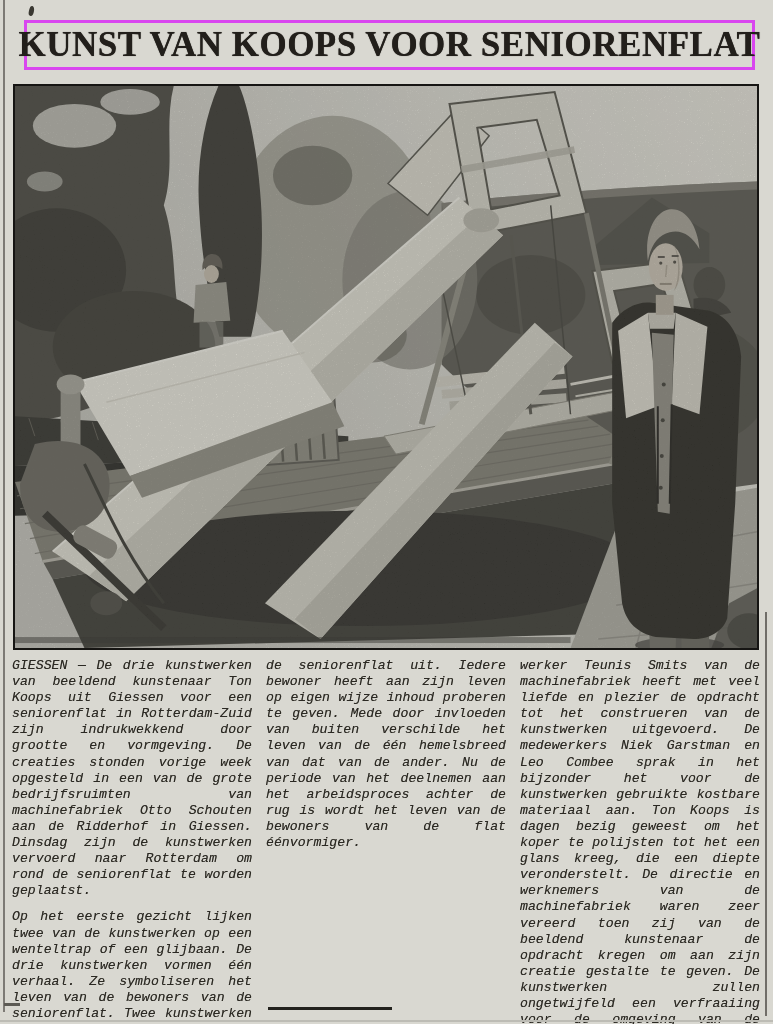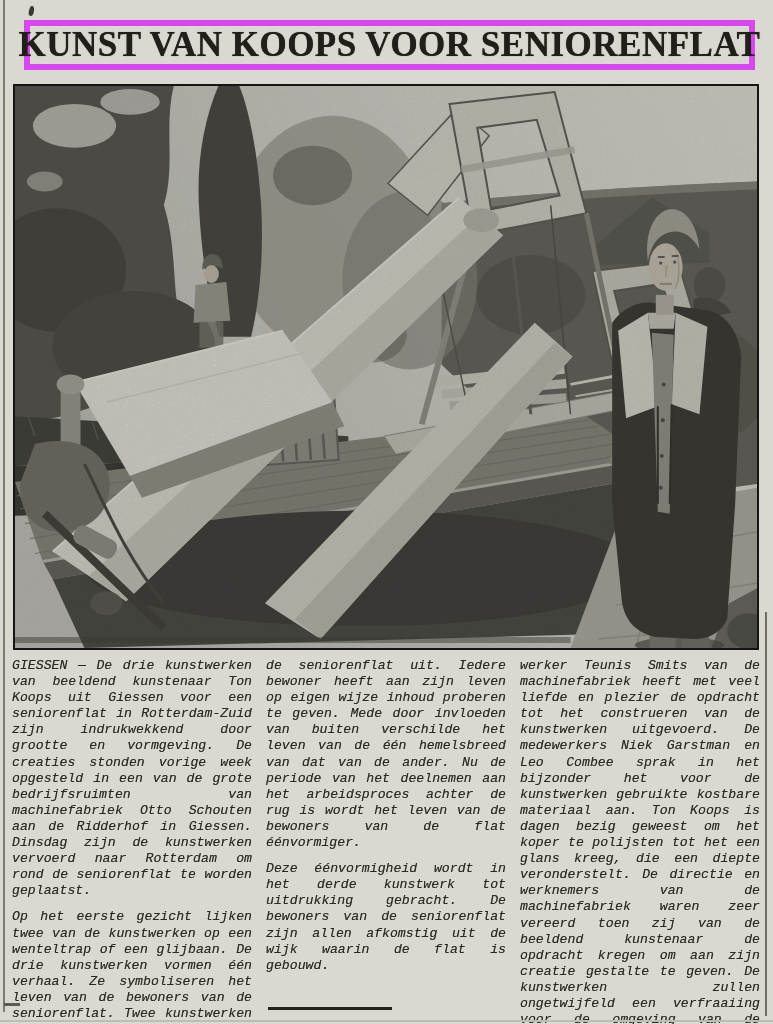--- a/index.html
+++ b/index.html
@@ -12,21 +12,21 @@
   .rule-v{position:absolute;background:#55534e;}
   #left-rule{left:3px;top:0;width:2px;height:1012px;opacity:.7;}
   #right-rule{left:765px;top:612px;width:2px;height:404px;opacity:.8;}
   .speck{position:absolute;background:#3a3832;border-radius:40% 60% 50% 50%;}
   #speck-a{left:29px;top:6px;width:5px;height:10px;transform:rotate(14deg);}
   #speck-b{left:33px;top:86px;width:4px;height:7px;transform:rotate(30deg);opacity:.8;}
 
   
   #headline-box{
     position:absolute;left:24px;top:20px;width:731px;height:50px;
-    border:6px solid #d946ef;box-sizing:border-box;
+    border:3px solid #d946ef;box-sizing:border-box;
     display:flex;align-items:center;justify-content:center;
     background:transparent;
   }
   #headline-text{
     font-weight:bold;font-size:35px;letter-spacing:.5px;color:#221f1b;
     white-space:nowrap;text-shadow:0 0 .7px #221f1b;
   }
 
   
   #photo-frame{
@@ -252,21 +252,20 @@
 </svg>
 </div>
 
 <div id="article">
   <div class="col">
     <p>GIESSEN — De drie kunstwerken van beeldend kunstenaar Ton Koops uit Giessen voor een seniorenflat in Rotterdam-Zuid zijn indrukwekkend door grootte en vormgeving. De creaties stonden vorige week opgesteld in een van de grote bedrijfsruimten van machinefabriek Otto Schouten aan de Ridderhof in Giessen. Dinsdag zijn de kunstwerken vervoerd naar Rotterdam om rond de seniorenflat te worden geplaatst.</p>
     <p>Op het eerste gezicht lijken twee van de kunstwerken op een wenteltrap of een glijbaan. De drie kunstwerken vormen één verhaal. Ze symboliseren het leven van de bewoners van de seniorenflat. Twee kunstwerken beelden door hun grillige vormgeving het veelbewogen leven van de bewoners van</p>
   </div>
   <div class="col">
     <p>de seniorenflat uit. Iedere bewoner heeft aan zijn leven op eigen wijze inhoud proberen te geven. Mede door invloeden van buiten verschilde het leven van de één hemelsbreed van dat van de ander. Nu de periode van het deelnemen aan het arbeidsproces achter de rug is wordt het leven van de bewoners van de flat éénvormiger.</p>
-    <p>Deze éénvormigheid wordt in het derde kunstwerk tot uitdrukking gebracht. De bewoners van de seniorenflat zijn allen afkomstig uit de wijk waarin de flat is gebouwd.</p>
   </div>
   <div class="col">
     <p style="margin-bottom:2px;">werker Teunis Smits van de machinefabriek heeft met veel liefde en plezier de opdracht tot het construeren van de kunstwerken uitgevoerd. De medewerkers Niek Garstman en Leo Combee sprak in het bijzonder het voor de kunstwerken gebruikte kostbare materiaal aan. Ton Koops is dagen bezig geweest om het koper te polijsten tot het een glans kreeg, die een diepte veronderstelt. De directie en werknemers van de machinefabriek waren zeer vereerd toen zij van de beeldend kunstenaar de opdracht kregen om aan zijn creatie gestalte te geven. De kunstwerken zullen ongetwijfeld een verfraaiing voor de omgeving van de seniorenflat zijn. Het leven van de bewoners van de seniorenflat had niet beter tot uitdrukking kunnen worden gebracht.</p>
   </div>
 </div>
 
 <div id="left-end-mark"></div>
 <div id="col2-end-rule"></div>
 <div id="bottom-edge-line"></div>
 

